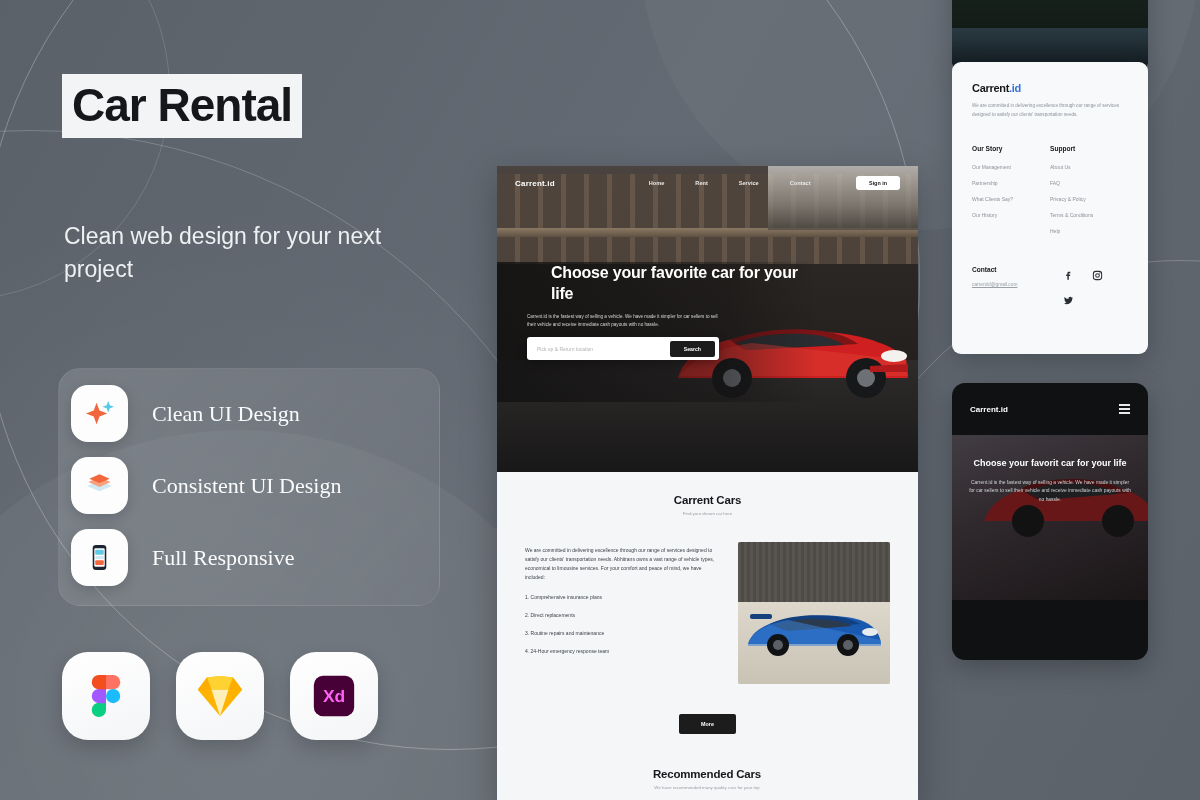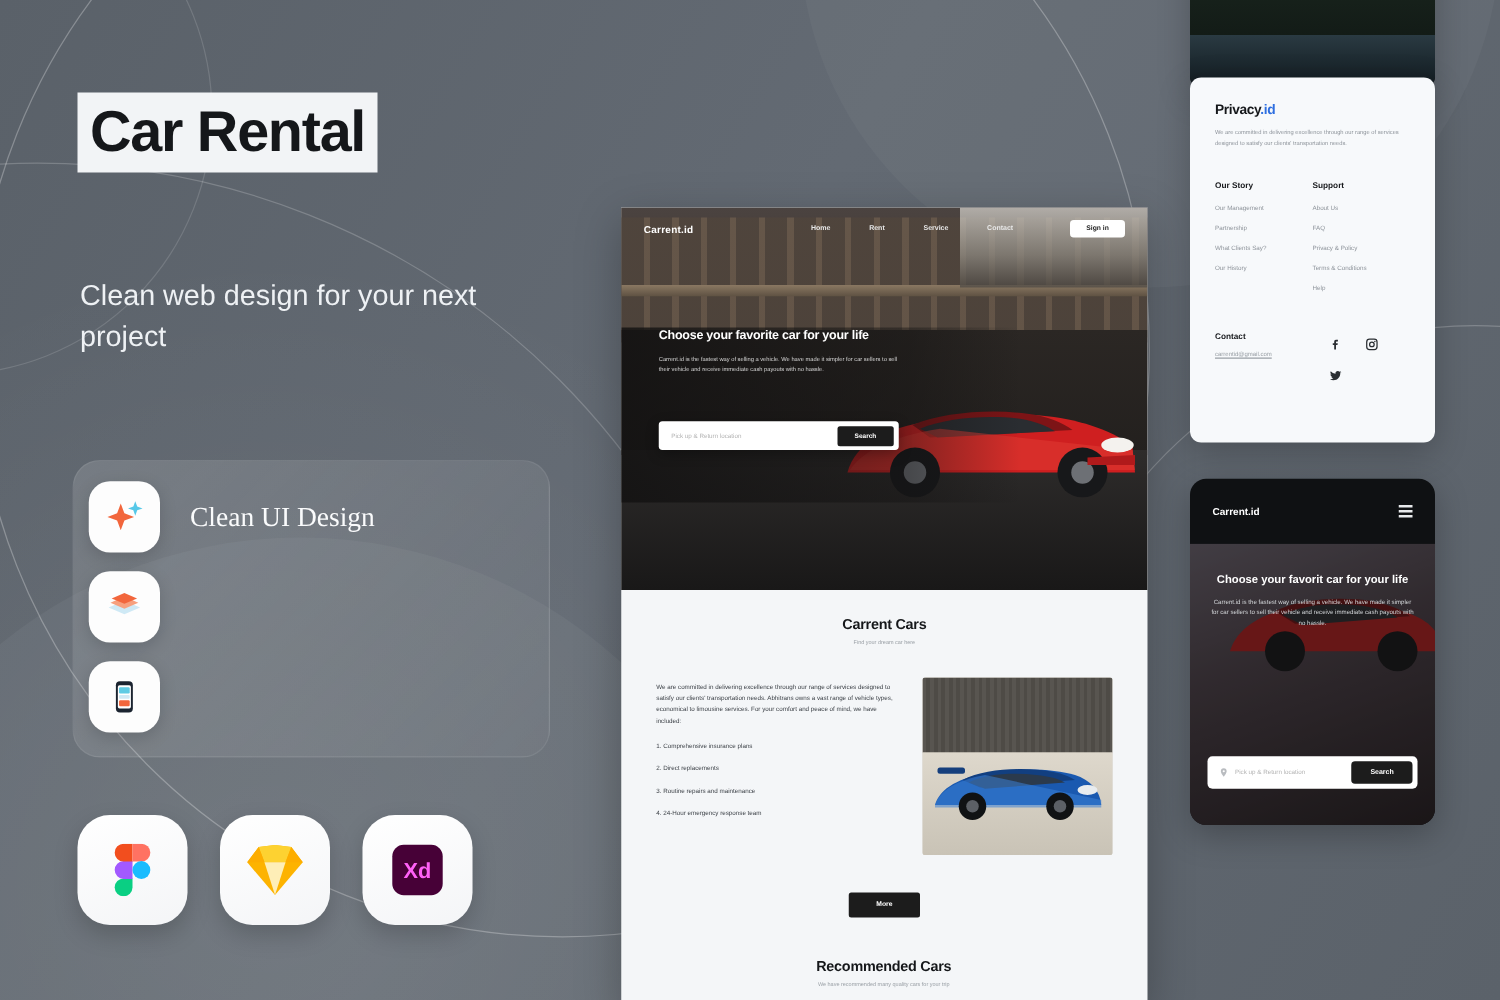--- a/index.html
+++ b/index.html
@@ -129,21 +129,21 @@
   .nav-links { display:flex; gap:31px; margin-left:94px; }
   .nav-link { font-size:5.6px; color:#e8e8e8; font-weight:bold; }
   .nav-signin {
     margin-left:auto; background:#fff; color:#1a1a1a;
     font-size:5.4px; font-weight:bold;
     padding:4px 13px; border-radius:3px;
   }
 
   .hero-body { position:absolute; left:30px; top:96px; z-index:5; width:290px; }
   .hero-title {
-    font-size:10px; font-weight:bold; color:#fff; line-height:1.32; letter-spacing:-.2px;
+    font-size:16px; font-weight:bold; color:#fff; line-height:1.32; letter-spacing:-.2px;margin-left:24px;
   }
   .hero-desc {
     margin-top:9px; font-size:4.6px; color:#d6d6d6; line-height:1.72; width:196px;
   }
   .searchbar {
     position:absolute; left:30px; top:171px; z-index:6;
     width:192px; height:23px; background:#fff; border-radius:3px;
     display:flex; align-items:center; padding:0 4px 0 10px;
     box-shadow:0 3px 10px rgba(0,0,0,.32);
   }
@@ -214,21 +214,21 @@
 
   .phone {
     position:absolute; left:952px; top:383px; width:196px; height:277px;
     background:#0f1113; border-radius:13px; z-index:4; overflow:hidden;
     box-shadow:0 8px 26px rgba(0,0,0,.26);
   }
   .ph-nav { height:52px; display:flex; align-items:center; padding:0 18px; }
   .ph-logo { font-size:8px; font-weight:bold; color:#fff; }
   .ph-burger { margin-left:auto; display:flex; flex-direction:column; gap:2.5px; }
   .ph-burger i { display:block; width:11px; height:1.6px; background:#e8eaec; }
-  .ph-hero { position:relative; height:225px; overflow:hidden; }
+  .ph-hero { position:relative; height:165px; overflow:hidden; }
   .ph-bg { position:absolute; inset:0;
     background:linear-gradient(160deg,#6b6470 0%,#4a4048 40%,#221c1f 100%); }
   .ph-car { position:absolute; right:-8px; top:22px; width:176px; height:92px; }
   .ph-scrim { position:absolute; inset:0; background:rgba(17,15,16,.46); }
   .ph-content { position:absolute; left:0; right:0; top:22px; text-align:center; padding:0 16px; z-index:3; }
   .ph-title { font-size:9px; font-weight:bold; color:#fff; line-height:1.4; }
   .ph-desc { margin-top:9px; font-size:4.9px; color:#cfd2d5; line-height:1.78; }
   .ph-search {
     position:absolute; left:14px; right:14px; top:170px; z-index:4;
     height:26px; background:#fff; border-radius:4px;
@@ -273,32 +273,34 @@
     </div>
 
     <div class="feature-row fr-2">
       <div class="f-icon">
         <svg width="31" height="31" viewBox="0 0 32 32">
           <path d="M16 22 L3 16.5 L16 11 L29 16.5 Z" fill="#cfe9f5"></path>
           <path d="M16 17.5 L4.5 12.5 L16 7.5 L27.5 12.5 Z" fill="#f7a07e"></path>
           <path d="M16 13.5 L5.5 9 L16 4.5 L26.5 9 Z" fill="#f2663c"></path>
         </svg>
       </div>
+      <div class="f-label">Consistent UI Design</div>
     </div>
 
     <div class="feature-row fr-3">
       <div class="f-icon">
         <svg width="31" height="31" viewBox="0 0 32 32">
           <rect x="9" y="3" width="14" height="26" rx="3.4" fill="#1b2430"></rect>
           <rect x="10.6" y="6.4" width="10.8" height="19.2" rx="1.4" fill="#ffffff"></rect>
           <rect x="11.6" y="8" width="8.8" height="5.2" rx="1" fill="#5fcbe4"></rect>
           <rect x="11.6" y="14.4" width="8.8" height="3.2" rx=".8" fill="#cfe9f5"></rect>
           <rect x="11.6" y="18.8" width="8.8" height="5" rx="1" fill="#f2663c"></rect>
         </svg>
       </div>
+      <div class="f-label">Full Responsive</div>
     </div>
 
   </div>
 
   <div class="tools">
     <div class="tool">
       <svg width="42" height="42" viewBox="0 0 38 56">
         <path d="M9.5 56a9.5 9.5 0 0 0 9.5-9.5V37H9.5a9.5 9.5 0 0 0 0 19z" fill="#0acf83"></path>
         <path d="M0 28a9.5 9.5 0 0 1 9.5-9.5H19v19H9.5A9.5 9.5 0 0 1 0 28z" fill="#a259ff"></path>
         <path d="M0 9.5A9.5 9.5 0 0 1 9.5 0H19v19H9.5A9.5 9.5 0 0 1 0 9.5z" fill="#f24e1e"></path>
@@ -421,21 +423,21 @@
 <div class="top-card">
   <div class="tc-photo">
     <div class="tc-bg"></div>
     <div class="tc-road"></div>
 
   </div>
 
 </div>
 
 <div class="footer-card">
-  <div class="fc-logo"><span>Privacy</span><span class="dot-id">.id</span></div>
+  <div class="fc-logo"><span>Carrent</span><span class="dot-id">.id</span></div>
   <div class="fc-desc">We are committed in delivering excellence through our range of services designed to satisfy our clients' transportation needs.</div>
 
   <div class="fc-cols">
     <div class="fc-col">
       <div class="fc-h">Our Story</div>
       <div class="fc-l">Our Management</div>
       <div class="fc-l">Partnership</div>
       <div class="fc-l">What Clients Say?</div>
       <div class="fc-l">Our History</div>
     </div>

